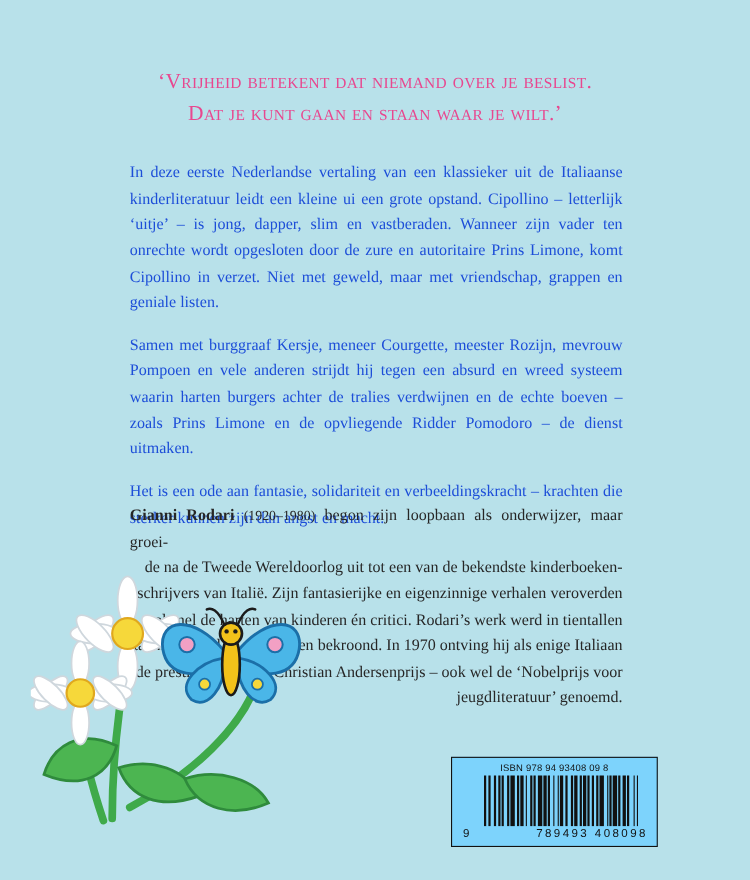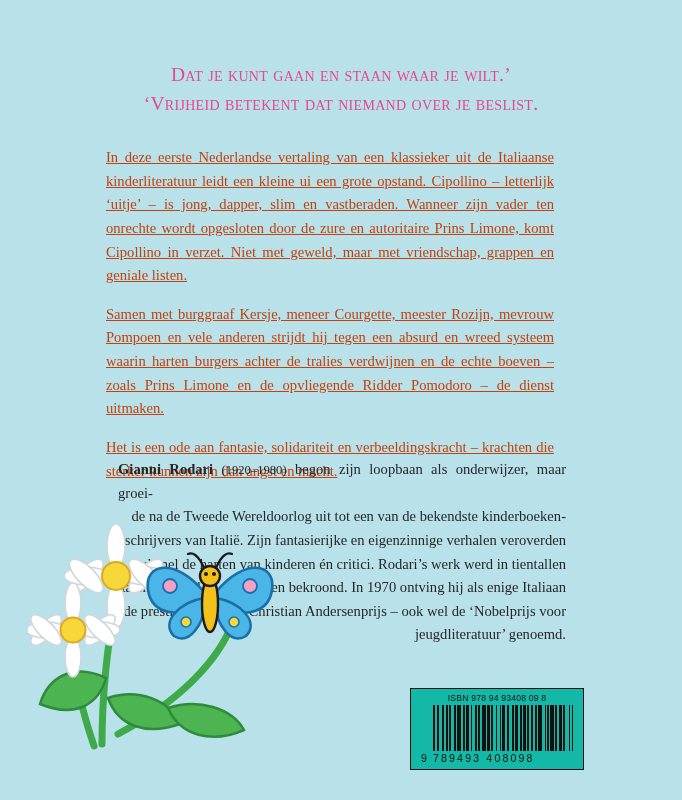--- a/index.html
+++ b/index.html
@@ -36,27 +36,26 @@
   }
   .quote .line {
     display: block;
     white-space: nowrap;
   }
 
   
   .body-copy {
     position: absolute;
     top: 146px;
-    left: 106px;
+    left: 118px;
     width: 448px;
     font-size: 14.6px;
     line-height: 1.62;
     text-align: justify;
-    color: #c2410c;
-    text-decoration: underline;
+    color: #1d4ed8;
   }
   .body-copy p {
     margin: 0 0 15px 0;
   }
   .body-copy p:last-child {
     margin-bottom: 0;
   }
   .body-copy i {
     font-style: italic;
   }
@@ -104,23 +103,23 @@
     font-weight: bold;
     color: #1b1b1b;
     letter-spacing: 0.2px;
   }
 
   
   .barcode-box {
     position: absolute;
     left: 410px;
     top: 688px;
-    width: 174px;
+    width: 188px;
     height: 82px;
-    background: #14b8a6;
+    background: #7dd3fc;
     border: 1px solid #111;
     box-sizing: border-box;
     padding: 4px 8px 2px 8px;
   }
   .barcode-title {
     font-family: "Liberation Sans", sans-serif;
     font-size: 8.6px;
     letter-spacing: 0.2px;
     color: #111;
     text-align: center;
@@ -146,31 +145,31 @@
     color: #111;
     margin-top: 1px;
     padding-left: 2px;
   }
   .barcode-digits .d-left {
     width: 12px;
   }
   .barcode-digits .d-mid {
     flex: 1;
     letter-spacing: 2.2px;
-    text-align: left;
+    text-align: right;
   }
 </style>
 </head>
 <body>
 
 <div class="page">
 
   <div class="quote">
+    <span class="line">‘Vrijheid betekent dat niemand over je beslist.</span>
     <span class="line">Dat je kunt gaan en staan waar je wilt.’</span>
-    <span class="line">‘Vrijheid betekent dat niemand over je beslist.</span>
   </div>
 
   <div class="body-copy">
     <p>In deze eerste Nederlandse vertaling van een klassieker uit de Italiaanse kinderliteratuur leidt een kleine ui een grote opstand. Cipollino – letterlijk ‘uitje’ – is jong, dapper, slim en vastberaden. Wanneer zijn vader ten onrechte wordt opgesloten door de zure en autoritaire Prins Limone, komt Cipollino in verzet. Niet met geweld, maar met vriendschap, grappen en geniale listen.</p>
     <p>Samen met burggraaf Kersje, meneer Courgette, meester Rozijn, mevrouw Pompoen en vele anderen strijdt hij tegen een absurd en wreed systeem waarin harten burgers achter de tralies verdwijnen en de echte boeven – zoals Prins Limone en de opvliegende Ridder Pomodoro – de dienst uitmaken.</p>
     <p>Het is een ode aan fantasie, solidariteit en verbeeldingskracht – krachten die sterker kunnen zijn dan angst en macht.</p>
   </div>
 
   <div class="bio">
     <div class="first"><b>Gianni Rodari</b> <span class="small">(1920–1980)</span><span> begon zijn loopbaan als onderwijzer, maar groei-</span></div>

